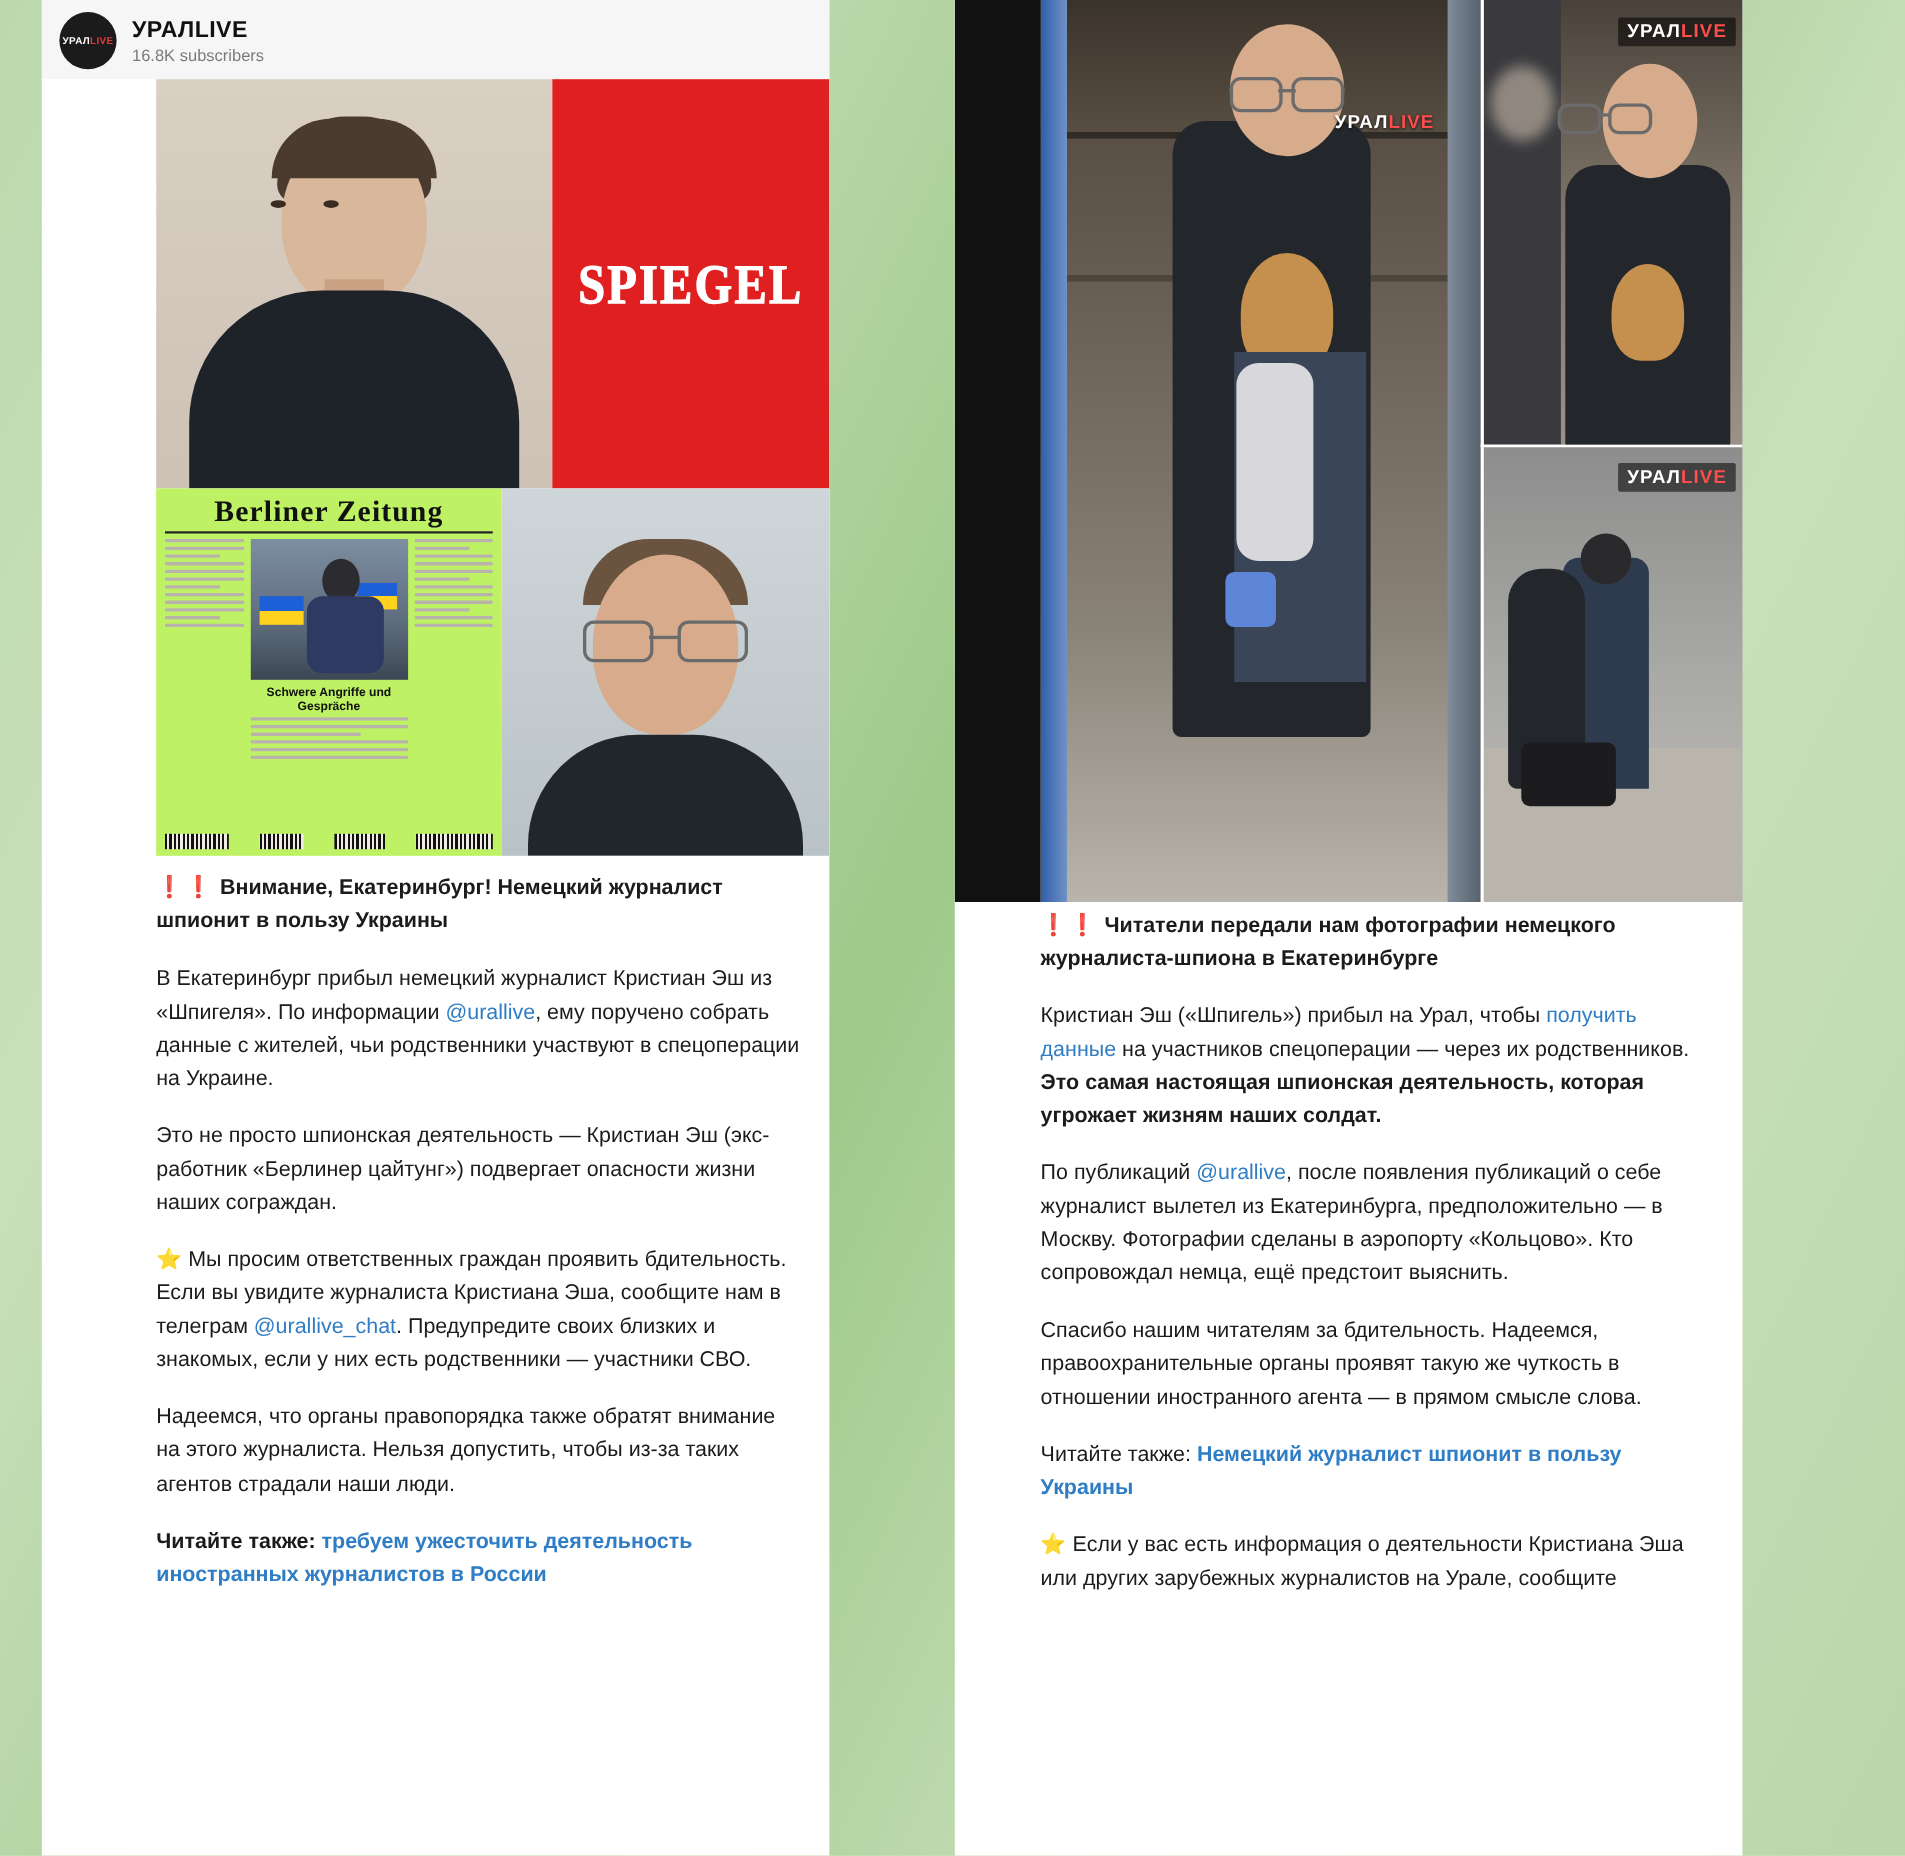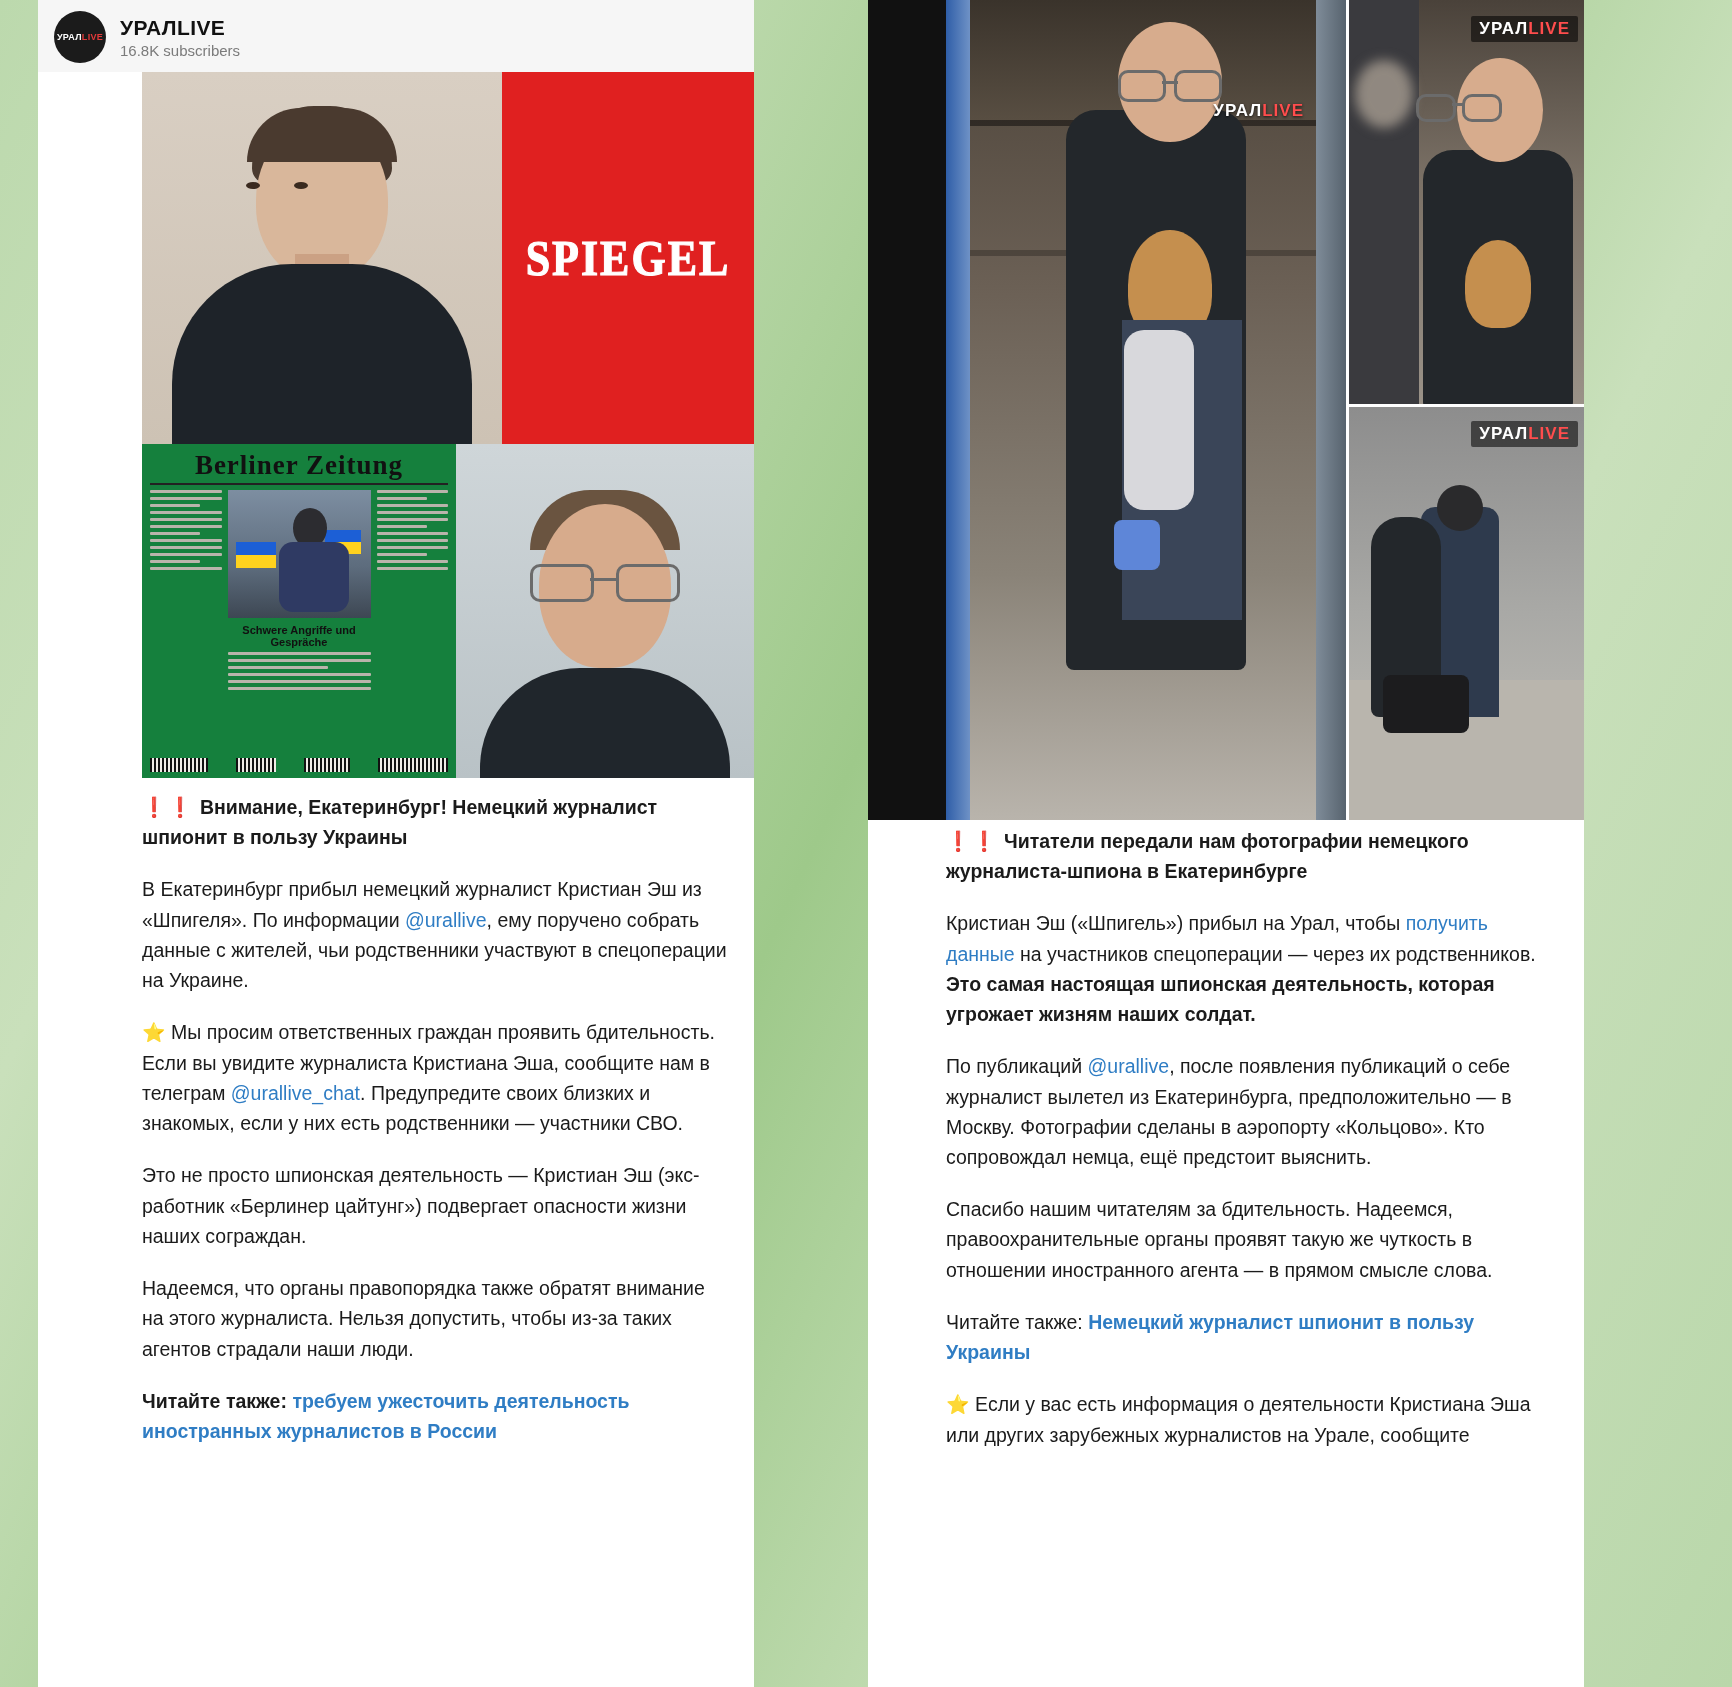--- a/index.html
+++ b/index.html
@@ -147,21 +147,21 @@
 
   
   .l-mid {
     display: flex;
     height: 334px;
     padding-left: 104px;
     background: #fff;
   }
   .newspaper {
     width: 314px;
-    background: #15803d;
+    background: #bef264;
     position: relative;
     padding: 6px 8px;
     box-sizing: border-box;
     overflow: hidden;
   }
   .np-masthead {
     font-family: "Liberation Serif", serif;
     font-weight: bold;
     font-size: 27px;
     color: #111;
@@ -389,24 +389,24 @@
   </div>
 
   <div class="post-text">
     <p>
       <span class="bang">❗❗</span>
       <span class="bold">Внимание, Екатеринбург! Немецкий журналист шпионит в пользу Украины</span>
     </p>
     <p>
       <span>В Екатеринбург прибыл немецкий журналист Кристиан Эш из «Шпигеля». По информации </span><a class="tlink" href="#">@urallive</a><span>, ему поручено собрать данные с жителей, чьи родственники участвуют в спецоперации на Украине.</span>
     </p>
+    <p>Это не просто шпионская деятельность — Кристиан Эш (экс-работник «Берлинер цайтунг») подвергает опасности жизни наших сограждан.</p>
     <p>
       <span class="star">⭐</span><span> Мы просим ответственных граждан проявить бдительность. Если вы увидите журналиста Кристиана Эша, сообщите нам в телеграм </span><a class="tlink" href="#">@urallive_chat</a><span>. Предупредите своих близких и знакомых, если у них есть родственники — участники СВО.</span>
     </p>
-    <p>Это не просто шпионская деятельность — Кристиан Эш (экс-работник «Берлинер цайтунг») подвергает опасности жизни наших сограждан.</p>
     <p>Надеемся, что органы правопорядка также обратят внимание на этого журналиста. Нельзя допустить, чтобы из-за таких агентов страдали наши люди.</p>
     <p>
       <span class="bold">Читайте также: </span><a class="tlink bold" href="#">требуем ужесточить деятельность иностранных журналистов в России</a>
     </p>
   </div>
 </div>
 
 <div class="panel" id="right-panel">
 
   <div class="r-top">

